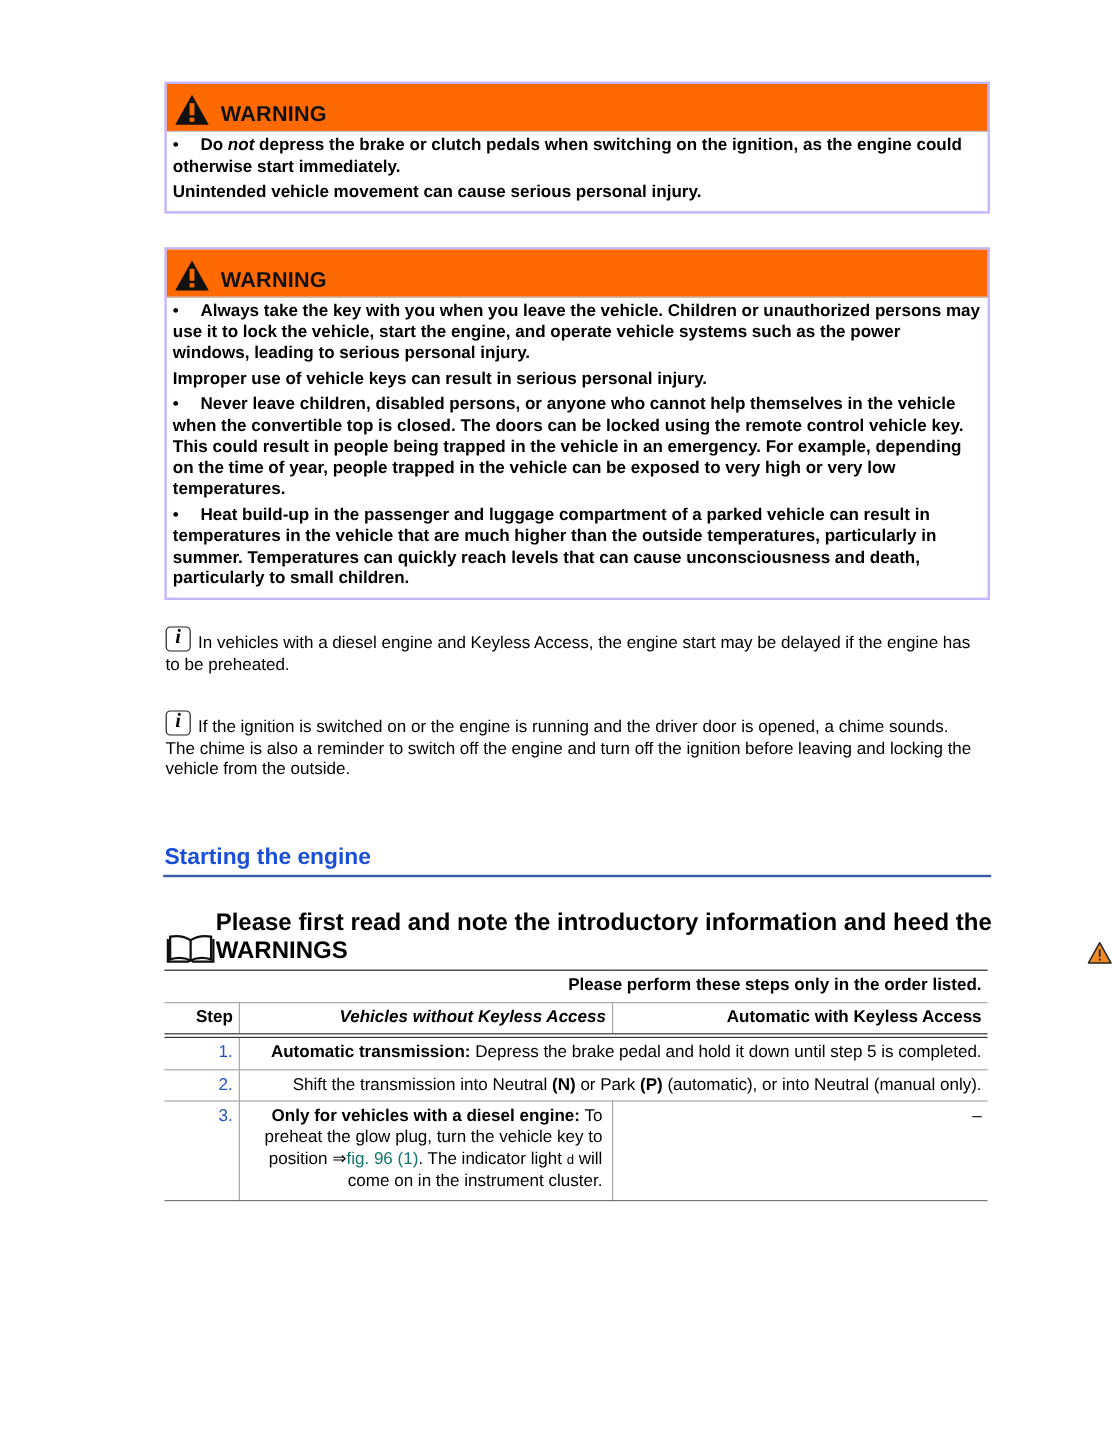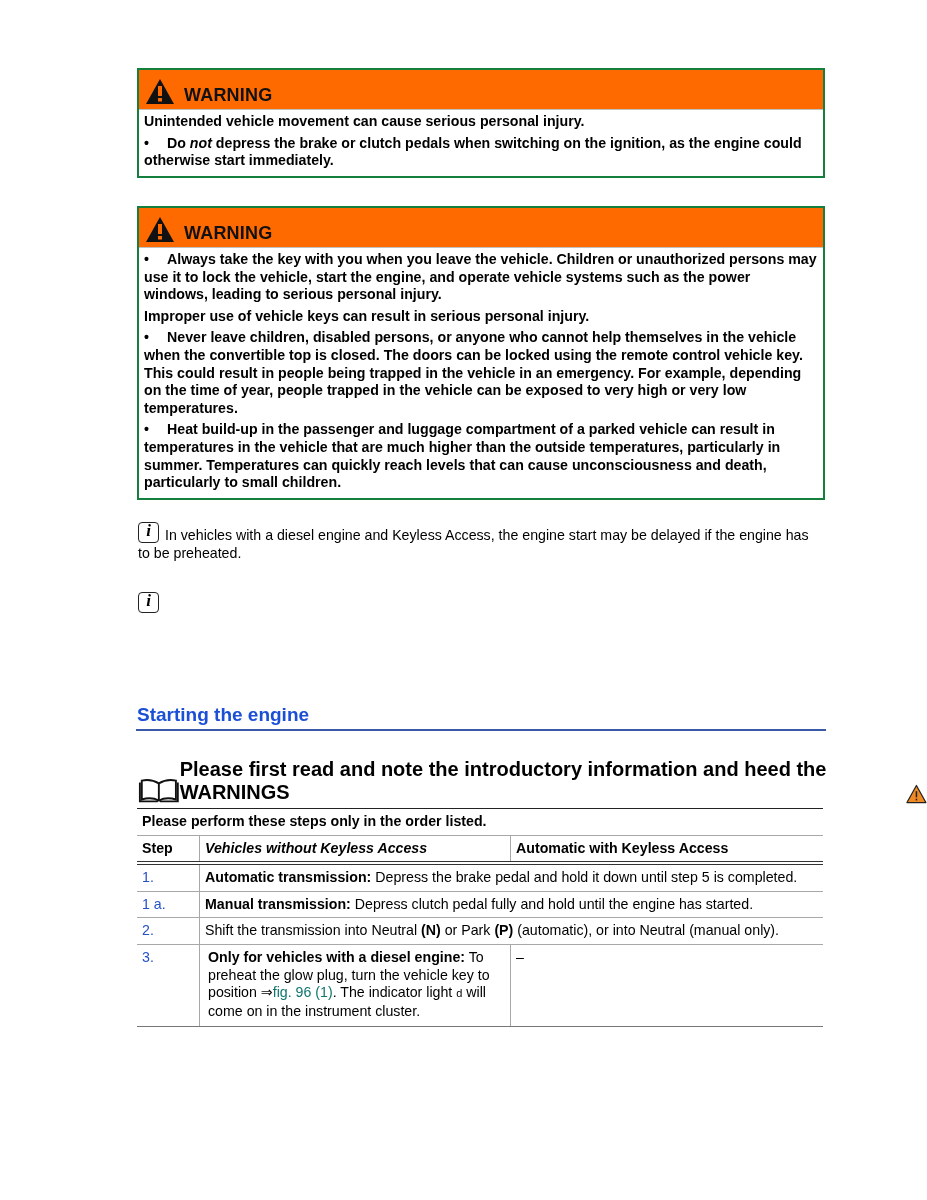--- a/index.html
+++ b/index.html
@@ -1,39 +1,39 @@
 <!DOCTYPE html>
 <html><head>
 <meta charset="utf-8">
 <style>
   html, body { margin:0; padding:0; background:#ffffff; }
   body { width:927px; height:1200px; position:relative; font-family:"Liberation Sans", sans-serif; color:#000; overflow:hidden; }
 
-  .warn { position:absolute; left:137px; width:684px; border:2px solid #15803d; background:#fff; }
+  .warn { position:absolute; left:137px; width:684px; border:2px solid #c4b5fd; background:#fff; }
   .warn-head { background:#ff6a00; height:40px; display:flex; align-items:flex-end; padding-left:6px; border-bottom:1px solid #c0c0c0; box-sizing:border-box; padding-bottom:4px; }
   .warn-head svg { width:30px; height:27px; margin-right:9px; }
   .warn-title { font-weight:bold; font-size:18px; color:#111; letter-spacing:0.2px; line-height:20px; }
   .warn-body { padding:3px 5px 6px 5px; font-weight:bold; font-size:14.2px; line-height:17.6px; }
   .warn-body p { margin:0 0 4px 0; }
   .warn-body p:last-child { margin-bottom:0; }
   .bullet { display:inline-block; width:23px; }
   .warn-body em { font-style:italic; }
 
   .note { position:absolute; left:138px; width:680px; font-size:14.2px; line-height:17.5px; }
   .info-icon { display:inline-block; width:21px; height:21px; border:1.6px solid #222; border-radius:4px; box-sizing:border-box; vertical-align:-3px; margin-right:6px; position:relative; }
   .info-icon span { position:absolute; left:0; right:0; top:-1px; text-align:center; font-family:"Liberation Serif", serif; font-weight:bold; font-style:italic; font-size:17px; }
 
   .section-title { position:absolute; left:137px; top:704px; font-size:19px; font-weight:bold; color:#1a4fd6; }
   .section-rule { position:absolute; left:136px; top:729px; width:690px; height:2px; background:#3a5aa8; }
 
   .intro { position:absolute; left:138px; top:758px; display:flex; align-items:flex-end; font-weight:bold; font-size:20px; }
   .intro .tri { width:22px; height:20px; margin-left:4px; }
 
   table.steps { position:absolute; left:137px; top:808px; width:686px; border-collapse:collapse; font-size:14.2px; line-height:17.6px; }
-  table.steps td, table.steps th { border:1px solid #a8a8a8; padding:4px 5px; text-align:left; vertical-align:top; }
+  table.steps td, table.steps th { border:1px solid #a8a8a8; padding:4px 5px; text-align:right; vertical-align:top; }
   table.steps tr > *:first-child { border-left:none; }
   table.steps tr > *:last-child { border-right:none; }
   .caption-row th { border-top:1.5px solid #222 !important; font-weight:bold; padding:6px 5px 4px; }
   .head-row th { border-bottom:4px double #333 !important; font-weight:bold; padding:6px 5px 5px; }
   .stepno { color:#2450c8; width:52px; }
   .link { color:#0f766e; }
   table.steps tr:last-child td { border-bottom:1px solid #777; }
 </style>
 </head>
 <body>
@@ -41,22 +41,22 @@
 <div class="warn" style="top:68px;">
   <div class="warn-head">
     <svg viewBox="0 0 30 27">
         <path d="M15 1 L29 26 L1 26 Z" fill="#111"></path>
         <rect x="13" y="8" width="4" height="10" fill="#ff6a00"></rect>
         <rect x="13" y="20" width="4" height="3.5" fill="#ff6a00"></rect>
       </svg>
     <span class="warn-title">WARNING</span>
   </div>
   <div class="warn-body">
+    <p><span class="bullet">•</span><span>Do </span><em>not</em><span> depress the brake or clutch pedals when switching on the ignition, as the engine could otherwise start immediately.</span></p>
     <p>Unintended vehicle movement can cause serious personal injury.</p>
-    <p><span class="bullet">•</span><span>Do </span><em>not</em><span> depress the brake or clutch pedals when switching on the ignition, as the engine could otherwise start immediately.</span></p>
   </div>
 </div>
 
 <div class="warn" style="top:206px;">
   <div class="warn-head">
     <svg viewBox="0 0 30 27">
         <path d="M15 1 L29 26 L1 26 Z" fill="#111"></path>
         <rect x="13" y="8" width="4" height="10" fill="#ff6a00"></rect>
         <rect x="13" y="20" width="4" height="3.5" fill="#ff6a00"></rect>
       </svg>
@@ -67,21 +67,21 @@
     <p>Improper use of vehicle keys can result in serious personal injury.</p>
     <p><span class="bullet">•</span><span>Never leave children, disabled persons, or anyone who cannot help themselves in the vehicle when the convertible top is closed. The doors can be locked using the remote control vehicle key. This could result in people being trapped in the vehicle in an emergency. For example, depending on the time of year, people trapped in the vehicle can be exposed to very high or very low temperatures.</span></p>
     <p><span class="bullet">•</span><span>Heat build-up in the passenger and luggage compartment of a parked vehicle can result in temperatures in the vehicle that are much higher than the outside temperatures, particularly in summer. Temperatures can quickly reach levels that can cause unconsciousness and death, particularly to small children.</span></p>
   </div>
 </div>
 
 <div class="note" style="top:522px;">
   <span class="info-icon"><span>i</span></span><span>In vehicles with a diesel engine and Keyless Access, the engine start may be delayed if the engine has to be preheated.</span>
 </div>
 <div class="note" style="top:592px;">
-  <span class="info-icon"><span>i</span></span>
+  <span class="info-icon"><span>i</span></span><span>If the ignition is switched on or the engine is running and the driver door is opened, a chime sounds. The chime is also a reminder to switch off the engine and turn off the ignition before leaving and locking the vehicle from the outside.</span>
 </div>
 
 <div class="section-title">Starting the engine</div>
 <div class="section-rule"></div>
 
 <div class="intro">
   <svg width="44" height="26" viewBox="0 0 44 26">
       <path d="M2 4 L2 24 L20 24 Q22 21 24 24 L42 24 L42 4" fill="none" stroke="#111" stroke-width="2"></path>
       <path d="M4 2 Q14 0 22 5 Q30 0 40 2 L40 22 Q30 19 22 23 Q14 19 4 22 Z" fill="#fff" stroke="#111" stroke-width="2"></path>
       <line x1="22" y1="5" x2="22" y2="23" stroke="#111" stroke-width="2"></line>
@@ -102,24 +102,20 @@
   <tr class="head-row">
     <th style="width:52px;">Step</th>
     <th style="width:300px;font-style:italic;">Vehicles without Keyless Access</th>
     <th>Automatic with Keyless Access</th>
   </tr>
   <tr>
     <td class="stepno">1.</td>
     <td colspan="2"><b>Automatic transmission:</b><span> Depress the brake pedal and hold it down until step 5 is completed.</span></td>
   </tr>
   <tr>
-    <td class="stepno">1 a.</td>
-    <td colspan="2"><b>Manual transmission:</b><span> Depress clutch pedal fully and hold until the engine has started.</span></td>
-  </tr>
-  <tr>
     <td class="stepno">2.</td>
     <td colspan="2" style="white-space:nowrap;"><span>Shift the transmission into Neutral </span><b>(N)</b><span> or Park </span><b>(P)</b><span> (automatic), or into Neutral (manual only).</span></td>
   </tr>
   <tr>
     <td class="stepno">3.</td>
     <td style="padding:4px 8px 6px;"><b>Only for vehicles with a diesel engine:</b><span> To preheat the glow plug, turn the vehicle key to position </span><span>⇒</span><span class="link">fig. 96 (1)</span><span>. The indicator light </span><span style="font-size:11px;">d</span><span> will come on in the instrument cluster.</span></td>
     <td>–</td>
   </tr>
 </tbody>
   </table>

